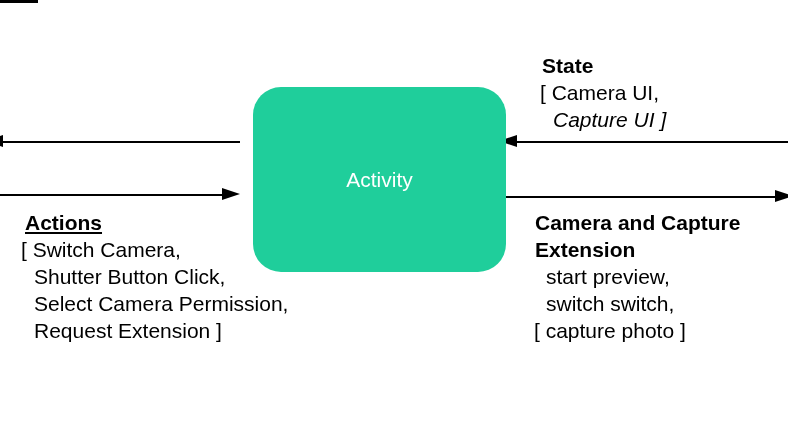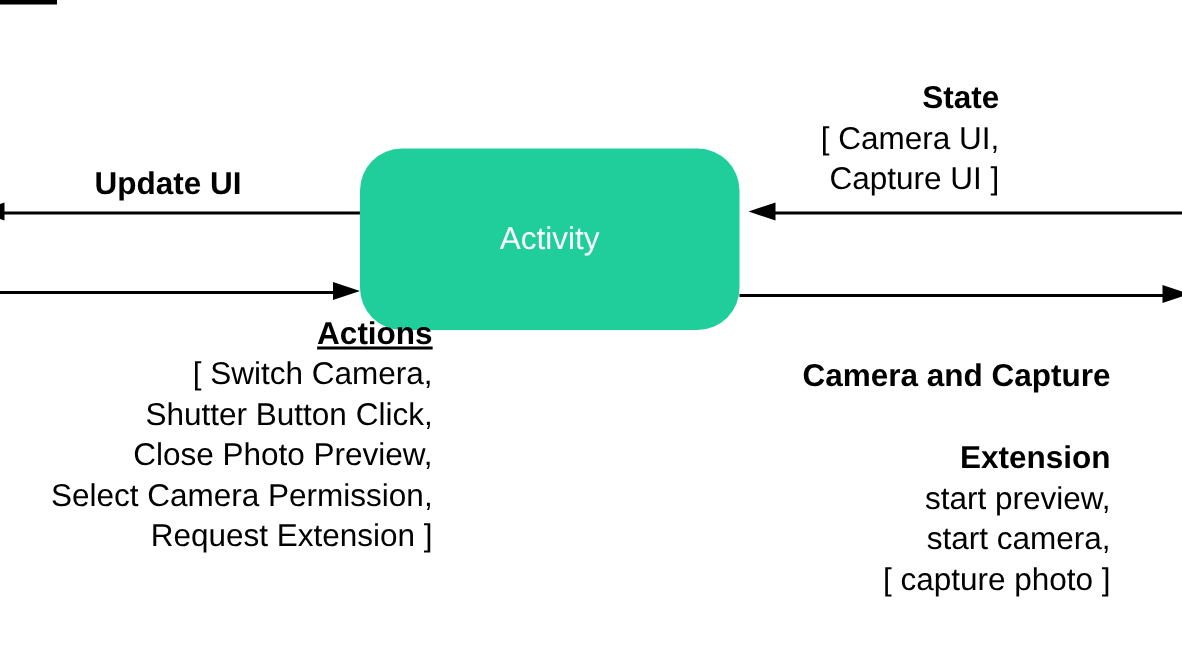--- a/index.html
+++ b/index.html
@@ -15,25 +15,24 @@
     color:#000;
     font-size:21px;
     line-height:27px;
   }
   
   .crop-bar{
     position:absolute;left:0;top:0;width:38px;height:3px;background:#000;
   }
   
   .node{
-    position:absolute;left:240px;top:87px;width:253px;height:121px;
+    position:absolute;left:253px;top:87px;width:253px;height:185px;
     border-radius:28px;
     display:flex;align-items:center;justify-content:center;
     font-size:21px;
-    margin-top:12px;
   }
   
   .hline{position:absolute;height:2px;background:#000;}
   .line-update{left:0;top:141px;width:240px;}
   .line-actions{left:0;top:194px;width:226px;}
   .line-state{left:516px;top:141px;width:272px;}
   .line-ops{left:493px;top:196px;width:289px;}
   
   .head{position:absolute;width:0;height:0;border-top:6.5px solid transparent;border-bottom:6.5px solid transparent;}
   .head-right{border-left:18px solid #000;}
@@ -44,72 +43,70 @@
   .head-ops{left:775px;top:190px;}      
   
   .label{position:absolute;white-space:nowrap;}
   .bold{font-weight:bold;}
   .lbl-update{left:63px;top:109px;}
   .blk-actions{left:21px;top:209px;}
   .blk-state{left:540px;top:52px;}
   .blk-ops{left:534px;top:209px;}
   .blk-actions .heading{padding-left:4px;text-decoration:underline;}
   .blk-state .heading{padding-left:2px;}
-  .blk-ops .heading{padding-left:1px;margin-top:28px;}
-  .line{white-space:nowrap;text-align:right;}
+  .blk-ops .heading{padding-left:1px;}
+  .line{white-space:nowrap;}
   .blk-actions .indent{padding-left:13px;}
-  .blk-state .indent{padding-left:13px;}
+  .blk-state .indent{padding-left:13px;font-style:italic;}
   .blk-ops .indent{padding-left:12px;}
 </style>
 </head>
 <body>
 
 <div class="canvas">
 
   <div class="crop-bar"></div>
 
   <div class="hline line-update"></div>
   <div class="head head-left head-update"></div>
-  <div class="label bold lbl-update">Update UI</div>
 
   <div class="hline line-actions"></div>
   <div class="head head-right head-actions"></div>
 
   <div class="hline line-state"></div>
   <div class="head head-left head-state"></div>
 
   <div class="hline line-ops"></div>
   <div class="head head-right head-ops"></div>
 
   <div class="node" style="background: rgb(31, 206, 155); color: rgb(255, 255, 255);">
     <span>Activity</span>
   </div>
 
   <div class="label blk-actions">
     <div class="line heading bold">Actions</div>
     <div>
         <div class="line">[ Switch Camera,</div>
         <div class="line indent">Shutter Button Click,</div>
-        <div class="line indent">Close Photo Preview,</div>
         <div class="line indent">Select Camera Permission,</div>
         <div class="line indent">Request Extension ]</div>
       </div>
   </div>
 
   <div class="label blk-state">
     <div class="line heading bold">State</div>
     <div>
         <div class="line">[ Camera UI,</div>
         <div class="line indent">Capture UI ]</div>
       </div>
   </div>
 
   <div class="label blk-ops">
     <div class="line heading bold">Camera and Capture</div>
     <div class="line heading bold">Extension</div>
     <div>
         <div class="line indent">start preview,</div>
-        <div class="line indent">start camera,</div>
+        <div class="line indent">switch switch,</div>
         <div class="line">[ capture photo ]</div>
       </div>
   </div>
 
 </div>
 
 </body></html>

